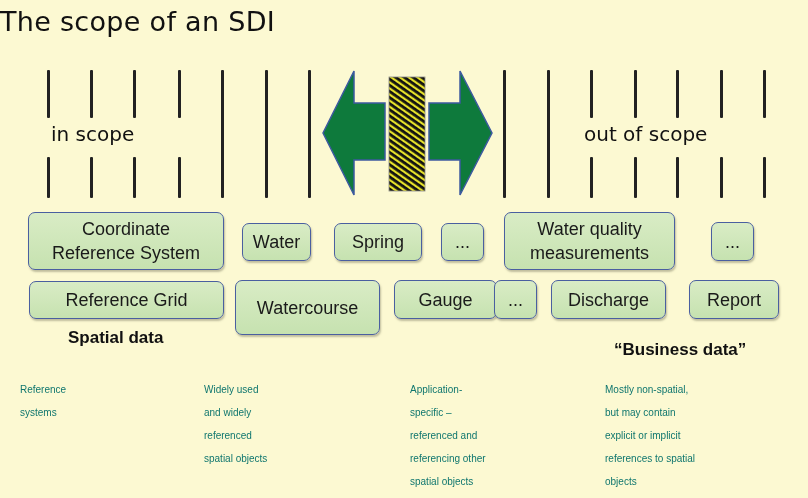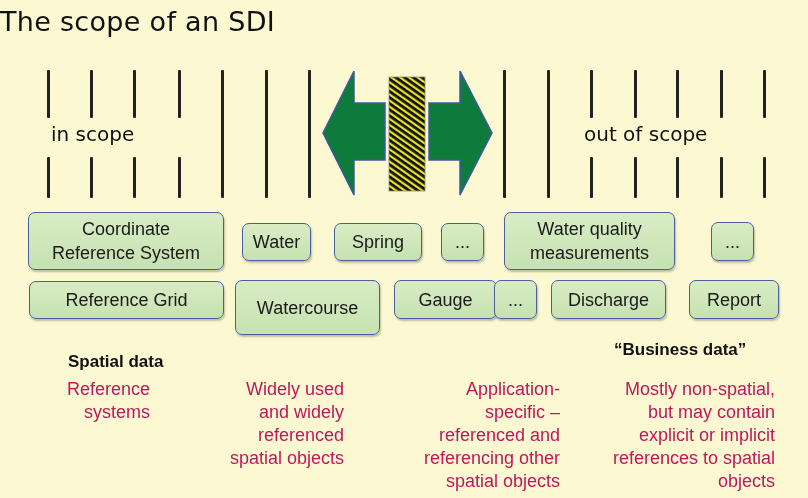--- a/index.html
+++ b/index.html
@@ -33,22 +33,22 @@
     font-family: "Liberation Sans", sans-serif;
     font-size: 18px; line-height: 24px; color: #1a1a1a;
     box-sizing: border-box;
   }
   .heading {
     position: absolute; font-family: "Liberation Sans", sans-serif;
     font-weight: bold; font-size: 17px; color: #111; white-space: nowrap;
   }
   .desc {
     position: absolute; font-family: "Liberation Sans", sans-serif;
-    font-size: 18px; line-height: 23px; color: #be185d;
-    text-align: right; white-space: pre-line;
+    font-size: 10px; line-height: 23px; color: #0f766e;
+    text-align: left; white-space: pre-line;
   }
 </style>
 </head>
 <body>
 
 <div class="title">The scope of an SDI</div>
 
 <div>
   <div class="vline" style="left:47px;top:70px;height:48px"></div>
   <div class="vline" style="left:47px;top:157px;height:41px"></div>
@@ -120,21 +120,21 @@
 <div class="box" style="left:494px;top:280px;width:43px;height:39px">
     <span>...</span>
   </div>
 <div class="box" style="left:551px;top:280px;width:115px;height:39px">
     <span>Discharge</span>
   </div>
 <div class="box" style="left:689px;top:280px;width:90px;height:39px">
     <span>Report</span>
   </div>
 
-<div class="heading" style="left:68px;top:352px">Spatial data</div>
+<div class="heading" style="left:68px;top:328px">Spatial data</div>
 <div class="heading" style="left:614px;top:340px">“Business data”</div>
 
 <div class="desc" style="left:20px;top:378px;width:130px">Reference
 systems</div>
 <div class="desc" style="left:204px;top:378px;width:140px">Widely used
 and  widely
 referenced
 spatial objects</div>
 <div class="desc" style="left:410px;top:378px;width:150px">Application-
 specific –

